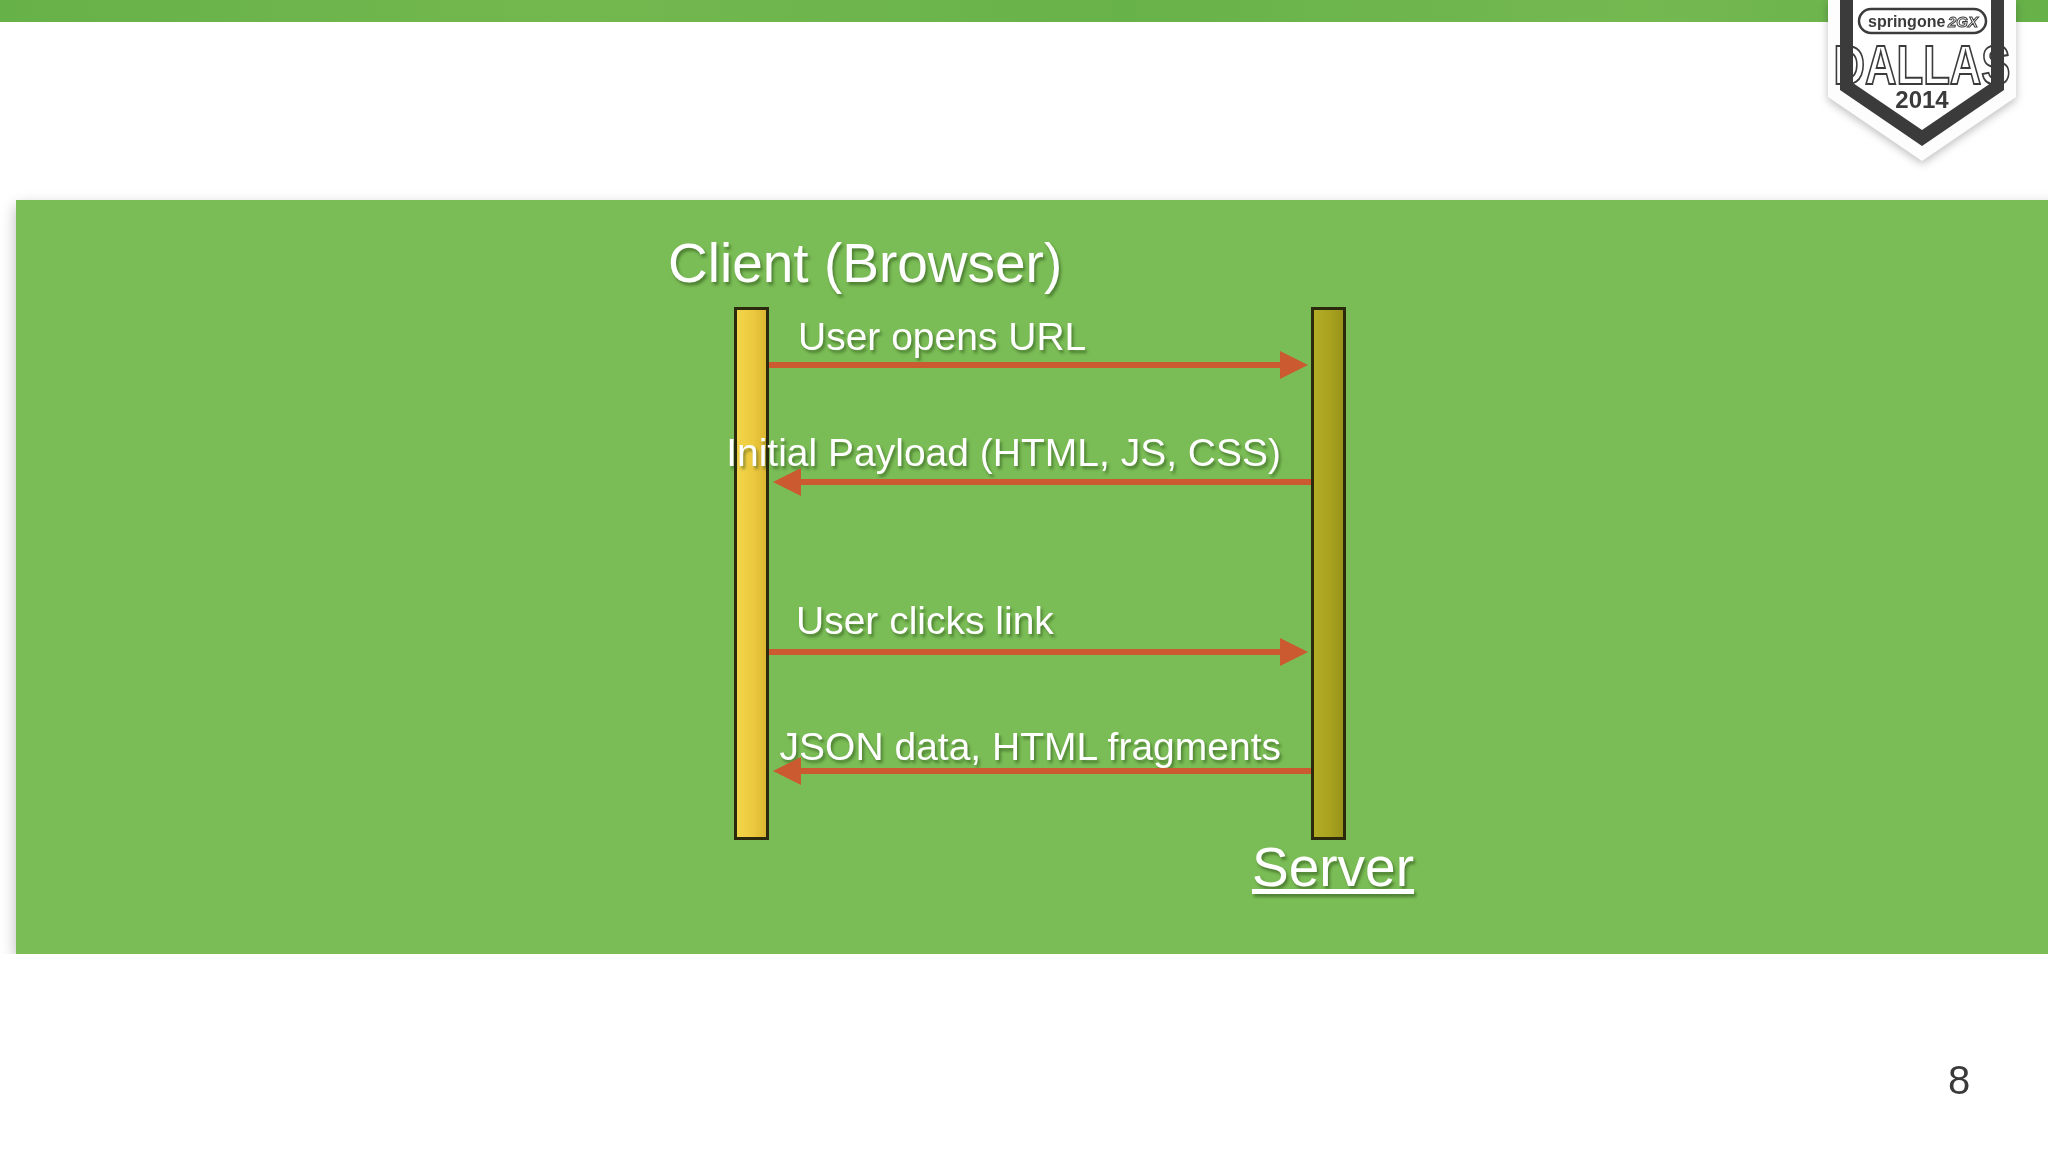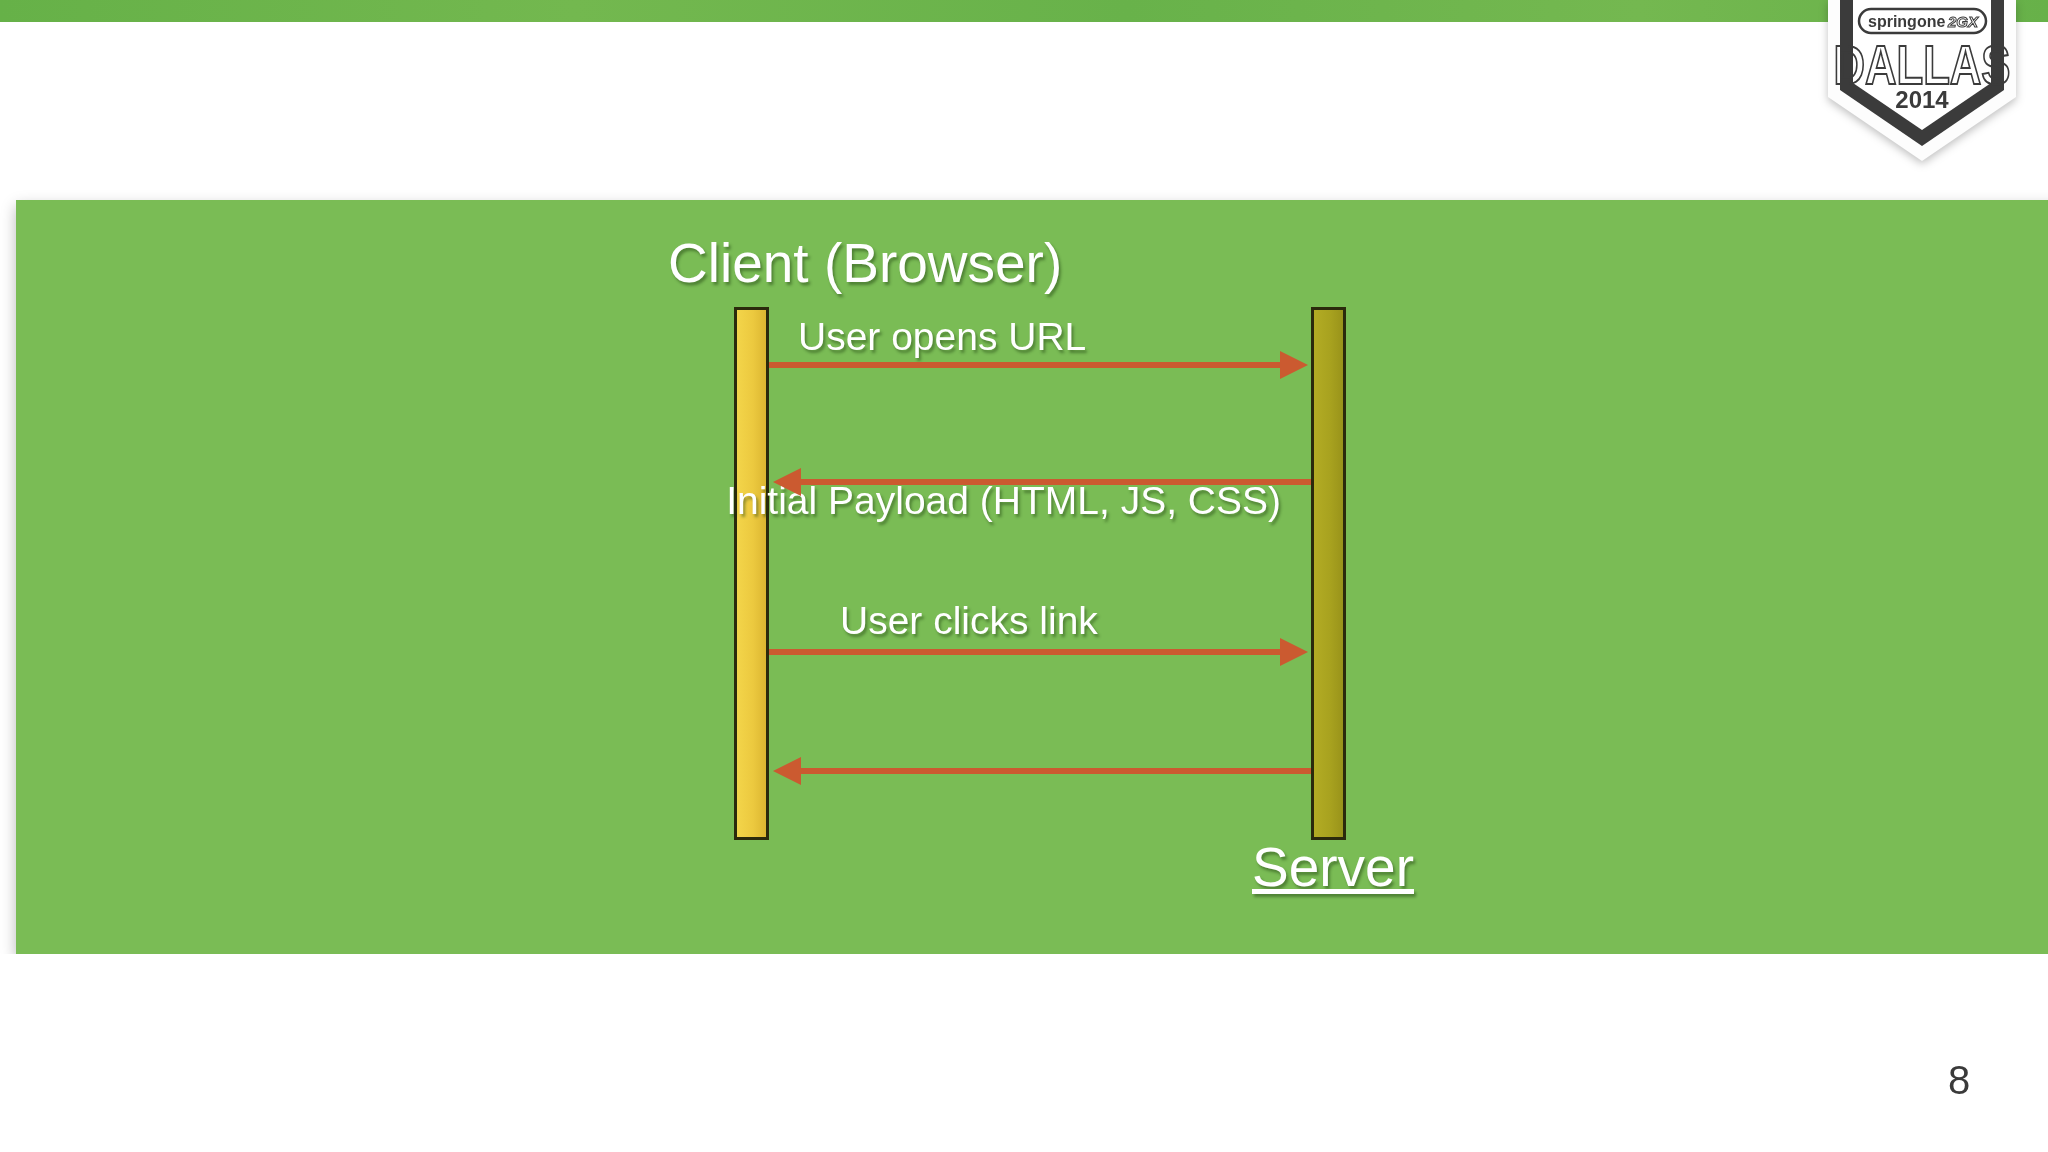--- a/index.html
+++ b/index.html
@@ -45,42 +45,42 @@
   .lifeline.client {
     left:718px;
     background:linear-gradient(to right, #f3d54a 0%, #ecc93f 55%, #dcb631 100%);
   }
   .lifeline.server {
     left:1295px;
     background:linear-gradient(to right, #b3ac24 0%, #a8a21f 55%, #99931a 100%);
   }
 
   .msg-label { font-size:39px; }
-  .msg-label.align-right { text-align:right;margin-top:48px; }
+  .msg-label.align-right { text-align:right; }
 
   .arrow { position:absolute; height:6px; background:var(--arrow, #cb5a30); }
   .arrow.right { left:753px; width:512px; }
   .arrow.right::after {
     content:""; position:absolute; right:-27px; top:-11px;
     border-left:28px solid var(--arrow, #cb5a30);
     border-top:14px solid transparent; border-bottom:14px solid transparent;
   }
   .arrow.left { left:784px; width:511px; }
   .arrow.left::before {
     content:""; position:absolute; left:-27px; top:-11px;
     border-right:28px solid var(--arrow, #cb5a30);
     border-top:14px solid transparent; border-bottom:14px solid transparent;
   }
 
   
   .m1-label { left:782px; top:117px; }
   .m1-arrow { top:162px; }
   .m2-label { right:786px; top:233px; }
   .m2-arrow { top:279px; }
-  .m3-label { left:780px; top:401px;margin-left:44px; }
+  .m3-label { left:780px; top:401px; }
   .m3-arrow { top:449px; }
   .m4-label { right:786px; top:527px; }
   .m4-arrow { top:568px; }
 
   
   .footer { position:absolute; left:0; top:954px; width:2048px; height:198px; background:#ffffff; }
   .page-number {
     position:absolute; left:1948px; top:1060px;
     font-size:40px; color:#3a3a3a; line-height:1;
   }
@@ -119,20 +119,21 @@
 
     <div class="white-label msg-label m1-label">User opens URL</div>
     <div class="arrow right m1-arrow"></div>
 
     <div class="white-label msg-label align-right m2-label">Initial Payload (HTML, JS, CSS)</div>
     <div class="arrow left m2-arrow"></div>
 
     <div class="white-label msg-label m3-label">User clicks link</div>
     <div class="arrow right m3-arrow"></div>
 
+    <div class="white-label msg-label align-right m4-label">JSON data, HTML fragments</div>
     <div class="arrow left m4-arrow"></div>
 
     <div class="white-label actor-label server-label">Server</div>
   </div>
 
   <div class="footer"></div>
   <div class="page-number">8</div>
 
 </div>
 

